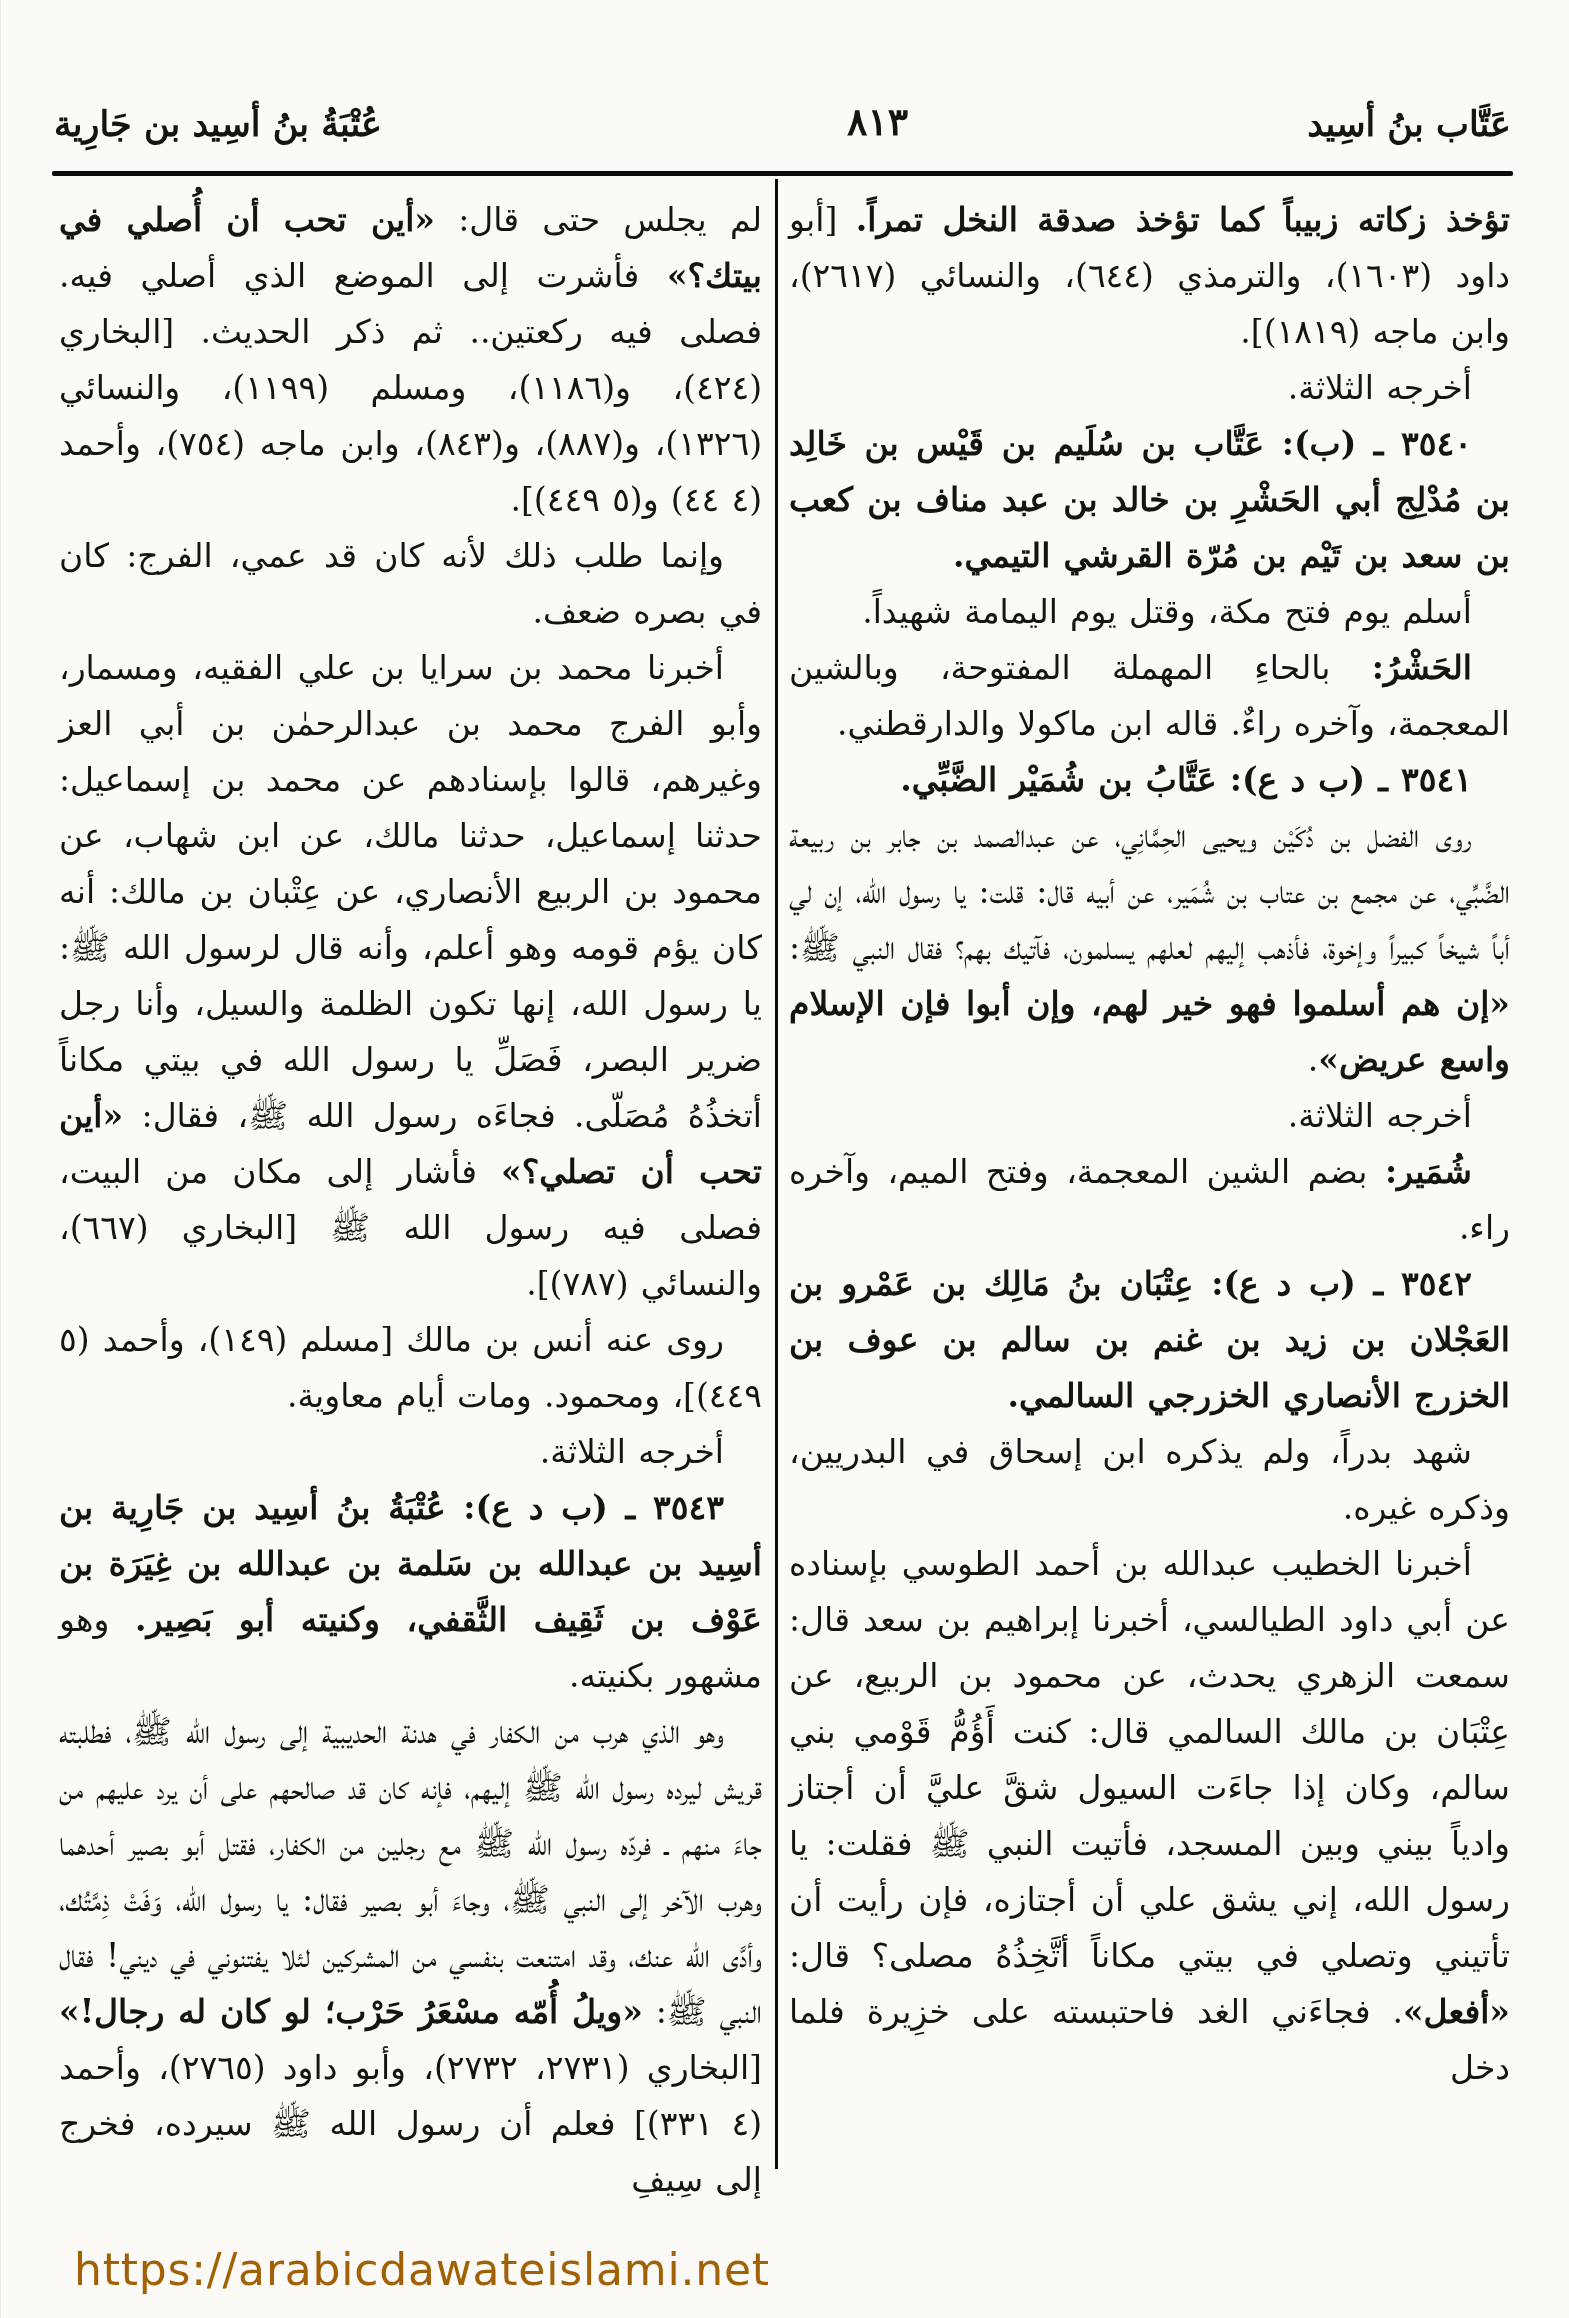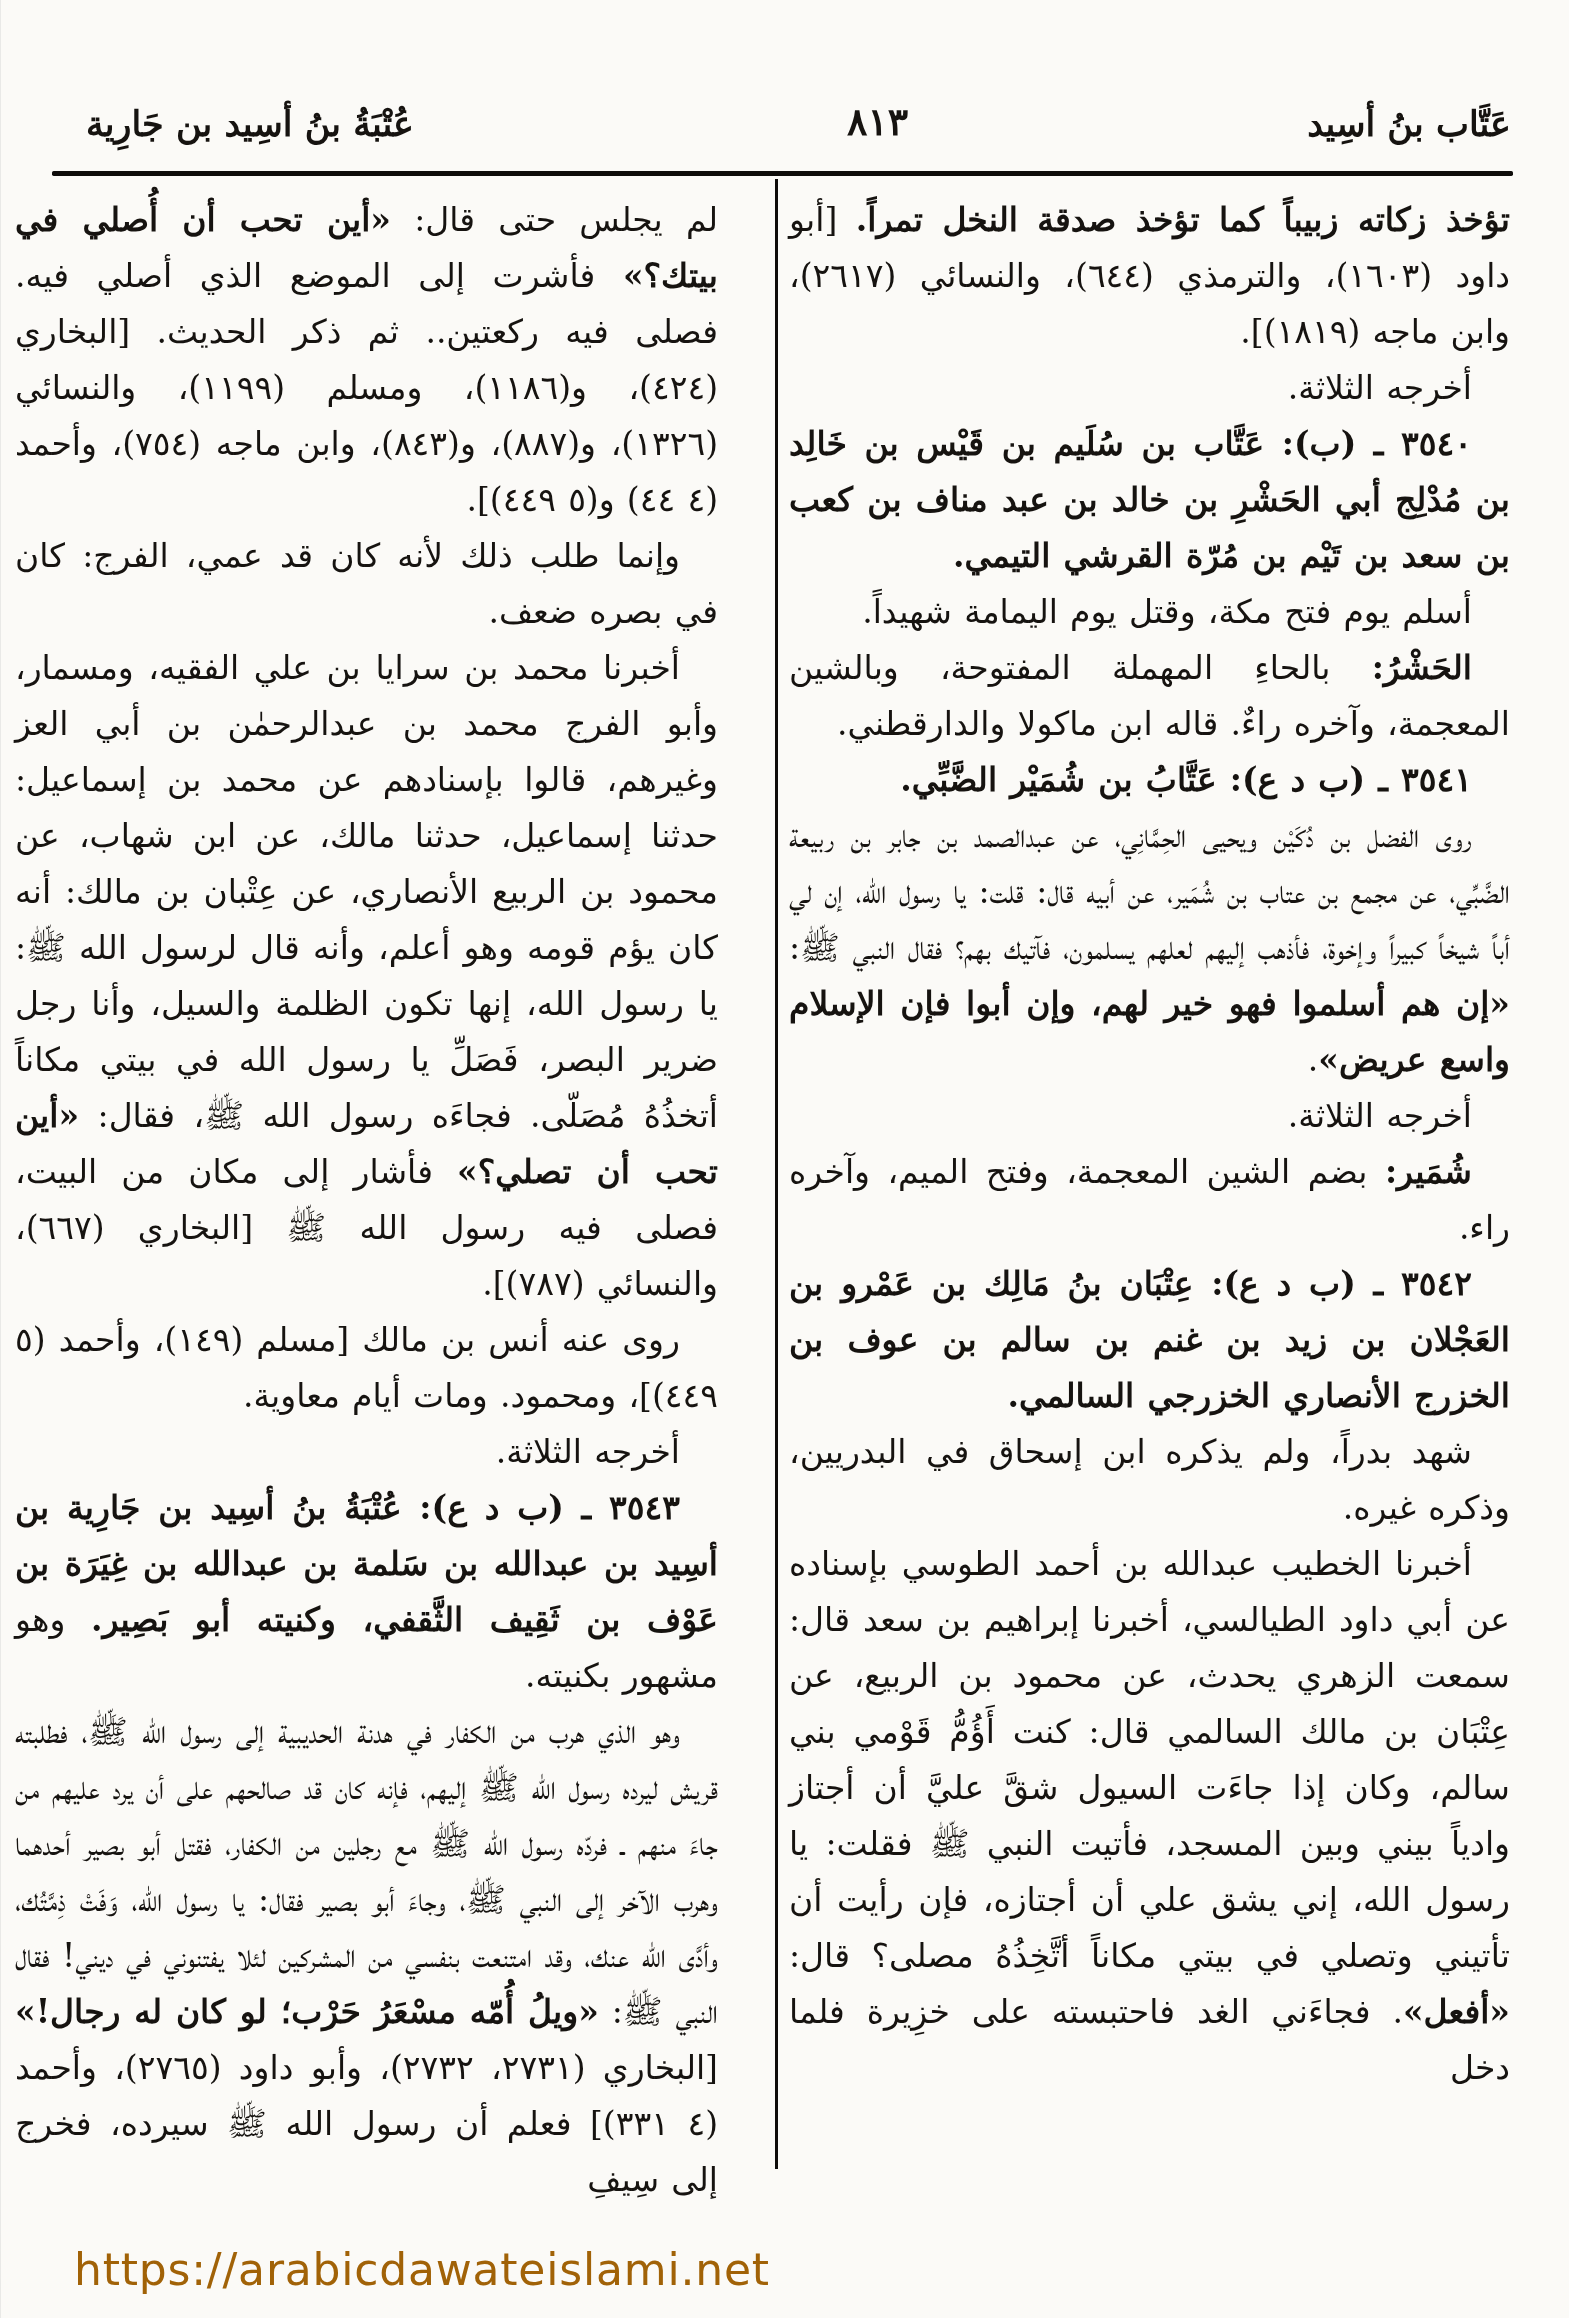--- a/index.html
+++ b/index.html
@@ -10,36 +10,36 @@
   }
   .page{
     position:relative;width:1570px;height:2319px;overflow:hidden;
     background:#fbfaf7;color:#161310;
   }
   .header{
     position:absolute;top:99px;right:59px;left:54px;
     display:flex;justify-content:space-between;align-items:flex-end;
     font-weight:bold;
   }
-  .running-title{font-size:35px;letter-spacing:0;white-space:nowrap;margin-left:32px;}
+  .running-title{font-size:35px;letter-spacing:0;white-space:nowrap;}
   .page-number{font-size:38px;transform:translateX(33px);}
   .header-rule{
     position:absolute;top:171px;right:57px;left:52px;height:5px;
     background:#0e0c0a;border-radius:1.7px;
   }
   .column-divider{
     position:absolute;top:179px;left:775px;width:3.3px;height:1990px;
     background:#0e0c0a;
   }
   .col{
     position:absolute;top:192px;
     direction:rtl;
   }
   .col-right{right:60px;width:721px;}
-  .col-left{right:852px;width:703px;}
+  .col-left{right:808px;width:703px;}
   p.para{
     margin:0;padding:0;
     font-size:33px;line-height:56px;
     text-align:justify;
     word-spacing:1.7px;
   }
   p.indent{text-indent:38px;}
   .b{font-weight:bold;}
   .watermark{
     position:absolute;bottom:24px;left:74px;

